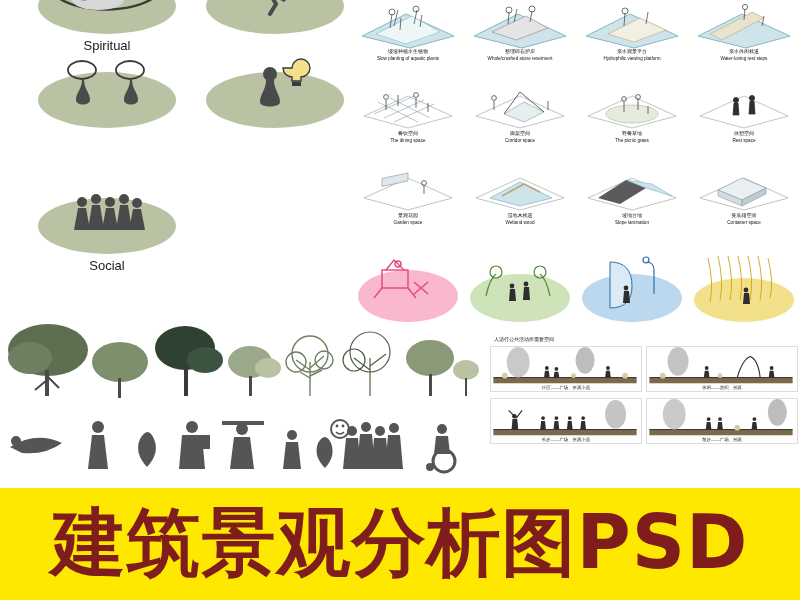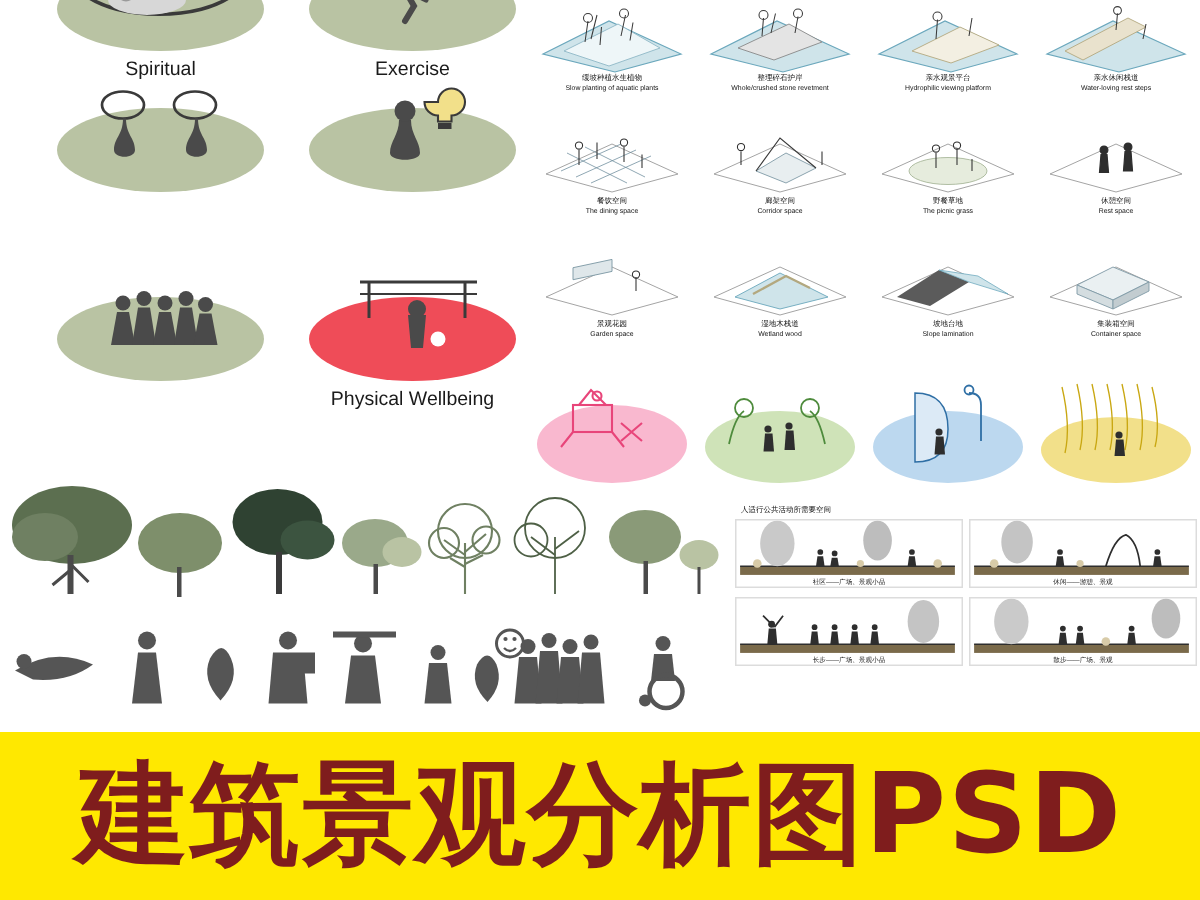--- a/index.html
+++ b/index.html
@@ -84,21 +84,20 @@
     </div>
 
     <div class="wb-cell" style="left:172px;top:-22px;">
       <div class="wb-ellipse"></div>
       <svg class="wb-art" viewBox="0 0 138 72">
         <path d="M54 16 l10 -6 l8 8" stroke="#3a3a3a" stroke-width="2" fill="none"></path>
         <circle cx="66" cy="22" r="5" fill="#4a4a4a"></circle>
         <path d="M62 28 l8 14 l-6 10" stroke="#4a4a4a" stroke-width="4" fill="none" stroke-linecap="round"></path>
         <path d="M66 32 l12 6" stroke="#4a4a4a" stroke-width="3.4" fill="none" stroke-linecap="round"></path>
       </svg>
-      <div class="wb-label">Exercise</div>
     </div>
 
     <div class="wb-cell" style="left:4px;top:72px;">
       <div class="wb-ellipse"></div>
       <svg class="wb-art" viewBox="0 0 138 72">
         <ellipse cx="44" cy="14" rx="14" ry="9" fill="none" stroke="#3a3a3a" stroke-width="1.8"></ellipse>
         <ellipse cx="92" cy="14" rx="14" ry="9" fill="none" stroke="#3a3a3a" stroke-width="1.8"></ellipse>
         <path d="M44 23 C44 34, 38 36, 38 44 C38 50, 52 50, 52 44 C52 36, 46 34, 46 23Z" fill="#4a4a4a"></path>
         <path d="M92 23 C92 34, 86 36, 86 44 C86 50, 100 50, 100 44 C100 36, 94 34, 94 23Z" fill="#4a4a4a"></path>
       </svg>
@@ -123,34 +122,23 @@
           <circle cx="58" cy="17" r="5"></circle>
             <path d="M54 23 l8 0 l4 25 l-16 0Z"></path>
           <circle cx="72" cy="20" r="5"></circle>
             <path d="M68 26 l8 0 l4 22 l-16 0Z"></path>
           <circle cx="86" cy="17" r="5"></circle>
             <path d="M82 23 l8 0 l4 25 l-16 0Z"></path>
           <circle cx="99" cy="21" r="5"></circle>
             <path d="M95 27 l8 0 l4 21 l-16 0Z"></path>
         </g>
       </svg>
-    </div>
-
-    <div class="wb-cell" style="left:172px;top:198px;">
-      <div class="wb-ellipse pink"></div>
-      <svg class="wb-art" viewBox="0 0 138 72">
-        <path d="M34 6 L112 6" stroke="#3a3a3a" stroke-width="2"></path>
-        <path d="M40 6 L40 30 M104 6 L104 30" stroke="#3a3a3a" stroke-width="2"></path>
-        <path d="M34 14 L112 14" stroke="#3a3a3a" stroke-width="1.4"></path>
-        <circle cx="72" cy="24" r="6" fill="#4a4a4a"></circle>
-        <path d="M66 28 L78 28 L76 50 L68 50Z" fill="#4a4a4a"></path>
-        <circle cx="86" cy="44" r="5" fill="#ffffff"></circle>
-      </svg>
-      <div class="wb-label">Physical Wellbeing</div>
-    </div>
+      <div class="wb-label">Social</div>
+    </div>
+
   </div>
 
   <svg class="trees-row" viewBox="0 0 480 90">
 
     <g>
       <ellipse cx="48" cy="32" rx="40" ry="26" fill="#5c6f50"></ellipse>
       <ellipse cx="30" cy="40" rx="22" ry="16" fill="#6f8062"></ellipse>
       <rect x="45" y="52" width="4" height="26" fill="#4a4a4a"></rect>
       <path d="M47 62 l-12 10 M47 58 l12 12" stroke="#4a4a4a" stroke-width="2" fill="none"></path>
     </g>

